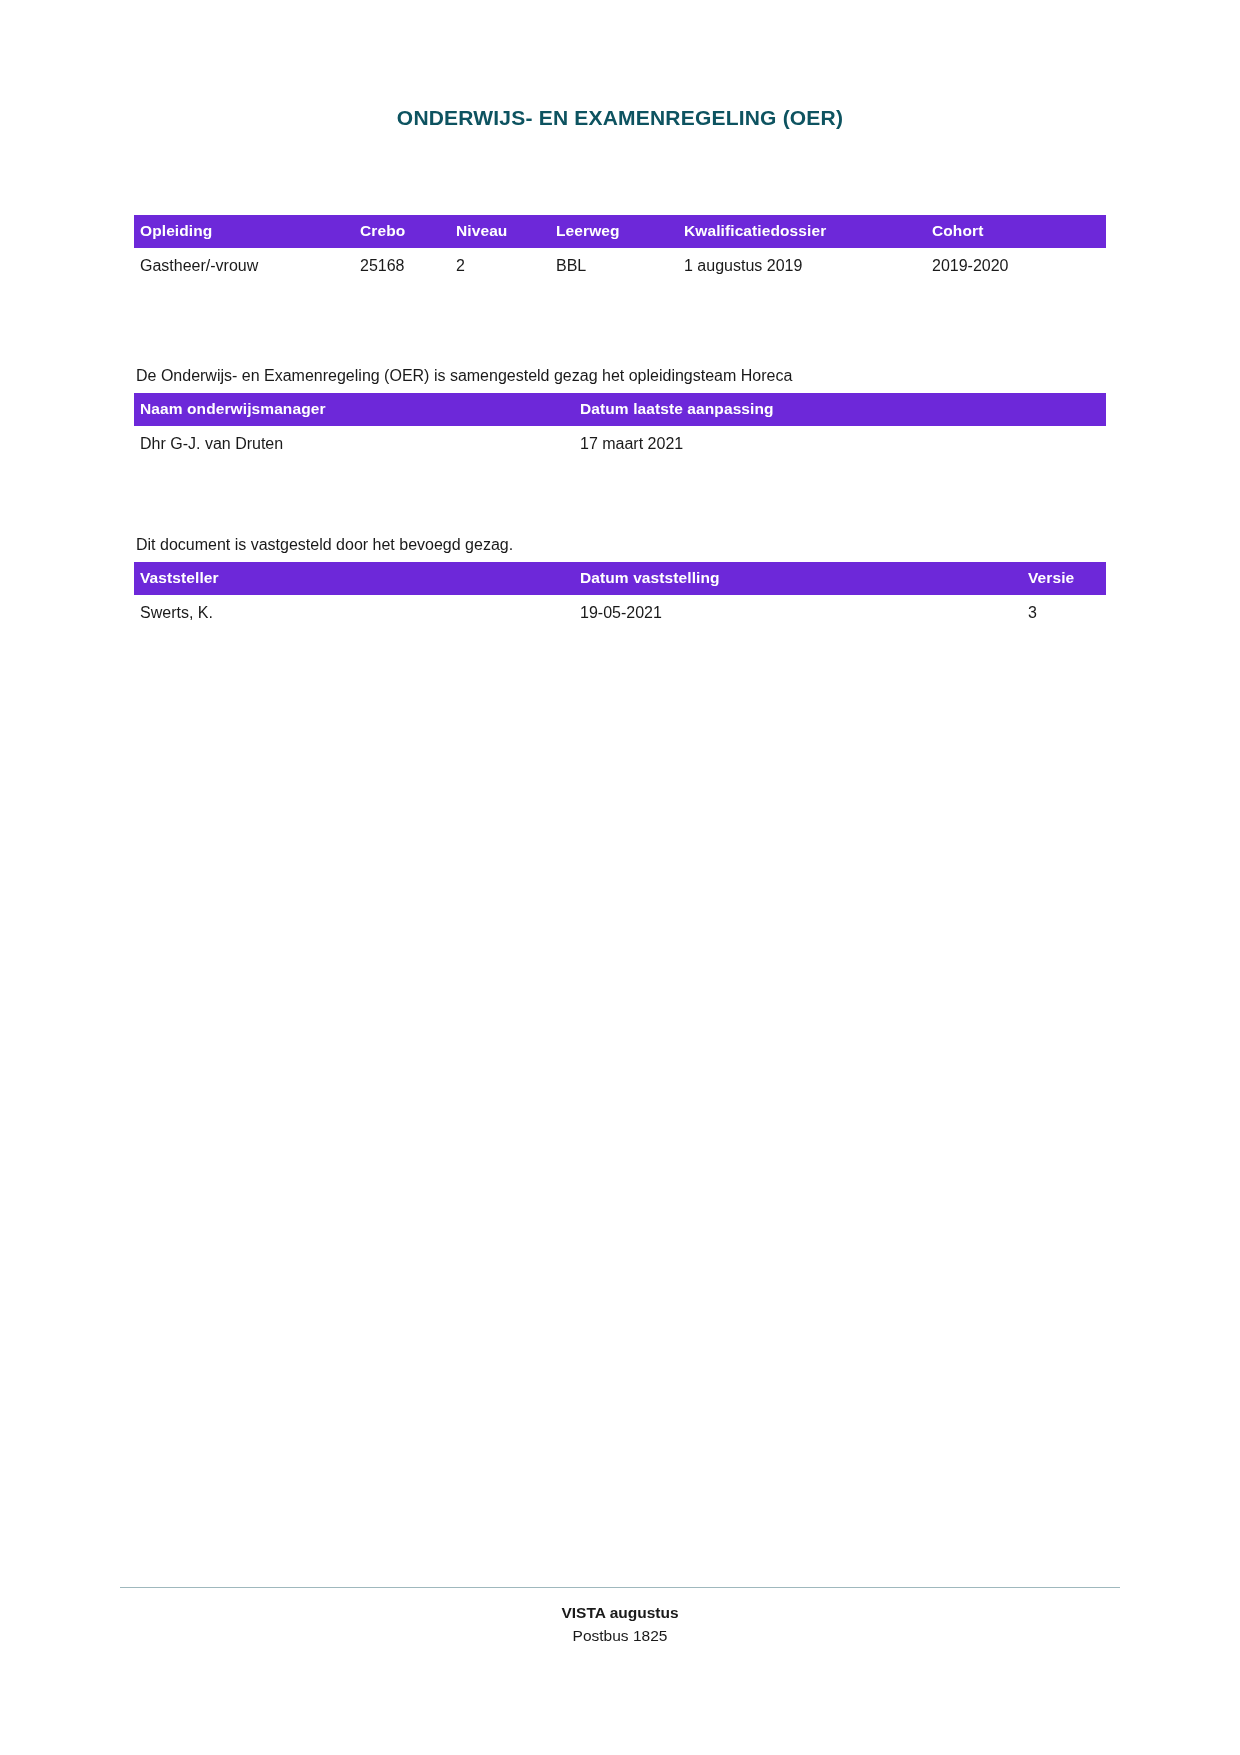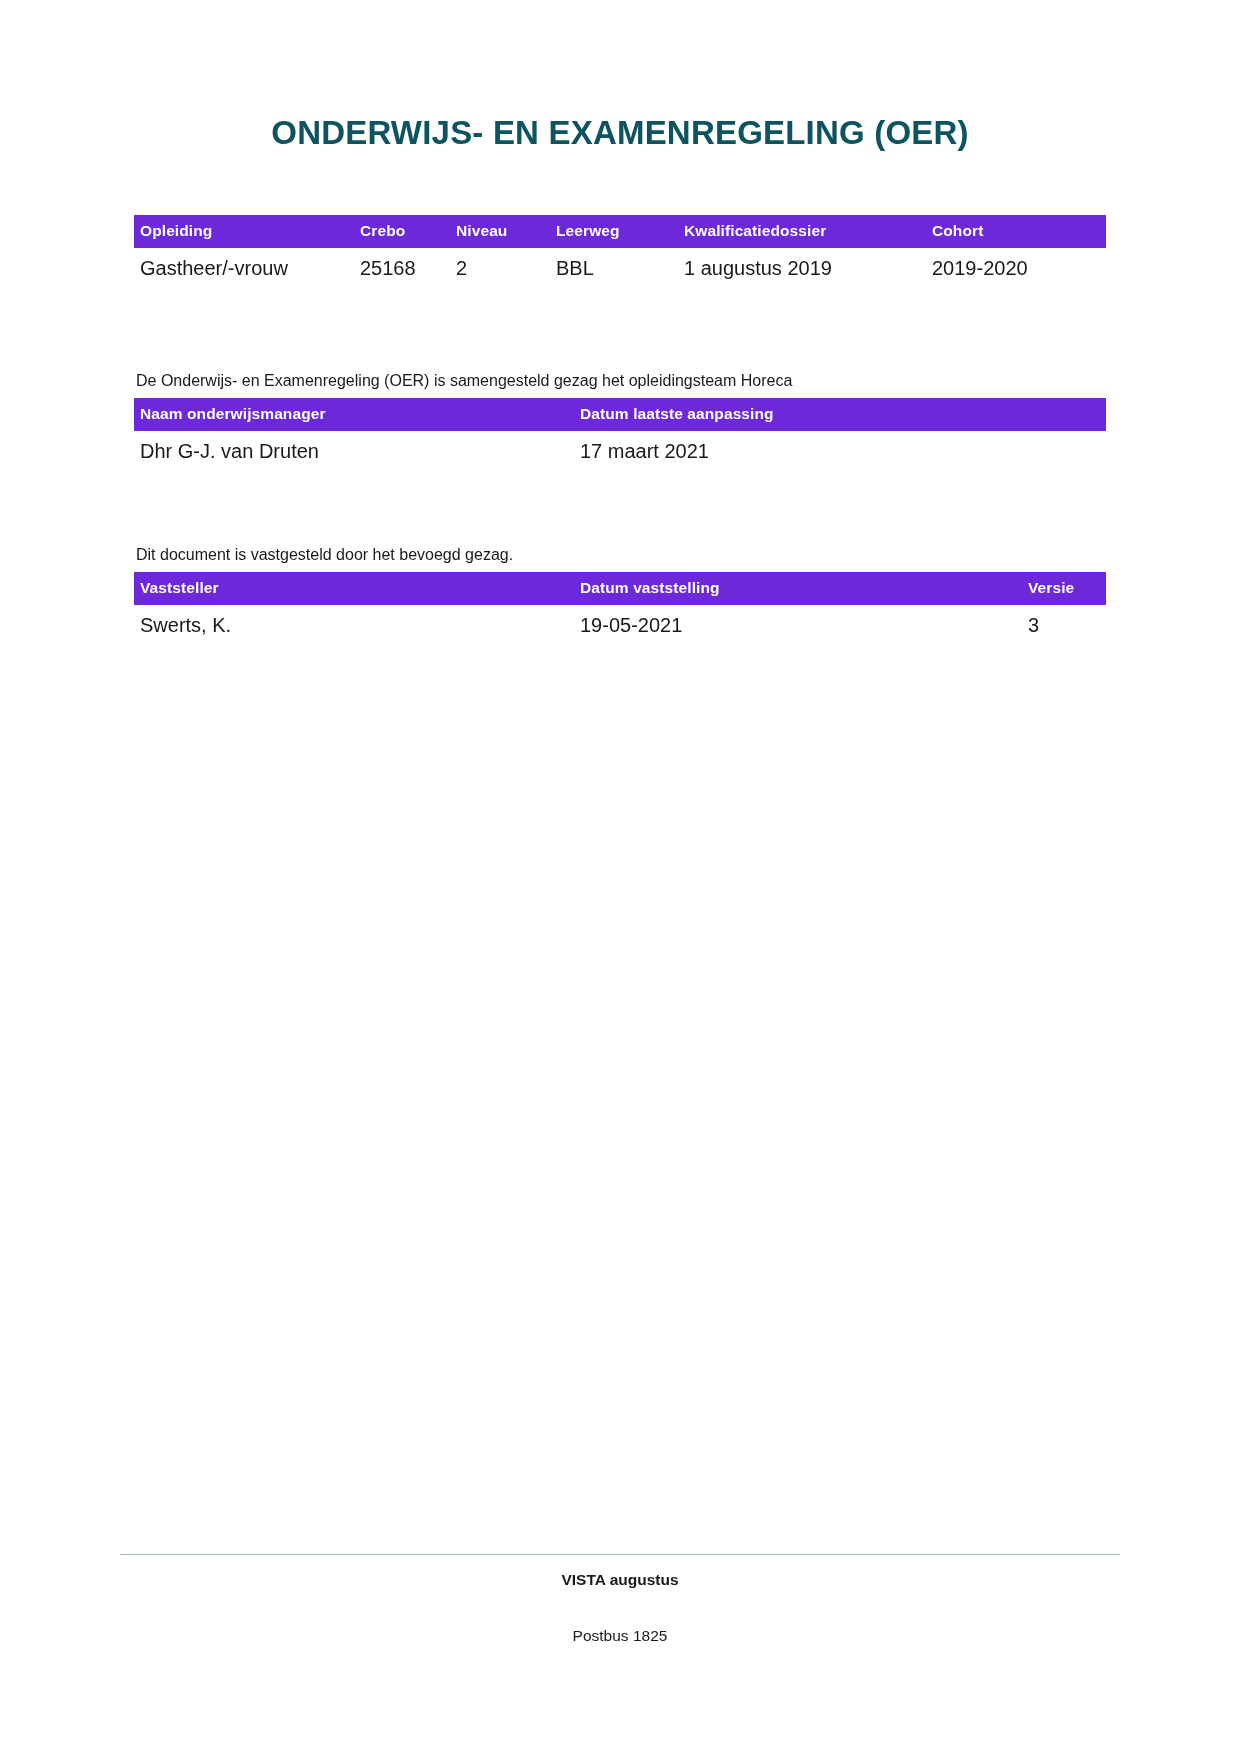--- a/index.html
+++ b/index.html
@@ -19,21 +19,21 @@
     position: absolute;
     inset: 0;
     padding: 0;
   }
   .doc-title {
     position: absolute;
     top: 92px;
     left: 0;
     width: 100%;
     text-align: center;
-    font-size: 33px;
+    font-size: 21px;
     font-weight: bold;
     letter-spacing: 0.2px;
     color: #0d5360;
   }
   .content {
     position: absolute;
     left: 134px;
     top: 215px;
     width: 972px;
   }
@@ -45,21 +45,21 @@
   table.oer thead th {
     background: #6d28d9;
     color: #ffffff;
     font-size: 15.5px;
     font-weight: bold;
     text-align: left;
     padding: 7px 0 8px 6px;
     letter-spacing: 0.1px;
   }
   table.oer tbody td {
-    font-size: 20px;
+    font-size: 16px;
     color: #1a1a1a;
     padding: 9px 0 9px 6px;
     text-align: left;
     vertical-align: top;
   }
   .gap-lg { height: 83px; }
   .gap-md { height: 74px; }
   .intro-line {
     font-size: 16px;
     color: #1a1a1a;
@@ -93,21 +93,20 @@
   footer.doc-footer .org {
     font-size: 15.5px;
     font-weight: bold;
     color: #1a1a1a;
     line-height: 1.45;
   }
   footer.doc-footer .line {
     font-size: 15.5px;
     color: #1a1a1a;
     line-height: 1.45;
-    margin-top: 33px;
   }
 </style>
 </head>
 <body>
 
 <div class="page">
 
   <h1 class="doc-title">ONDERWIJS- EN EXAMENREGELING (OER)</h1>
 
   <div class="content">

